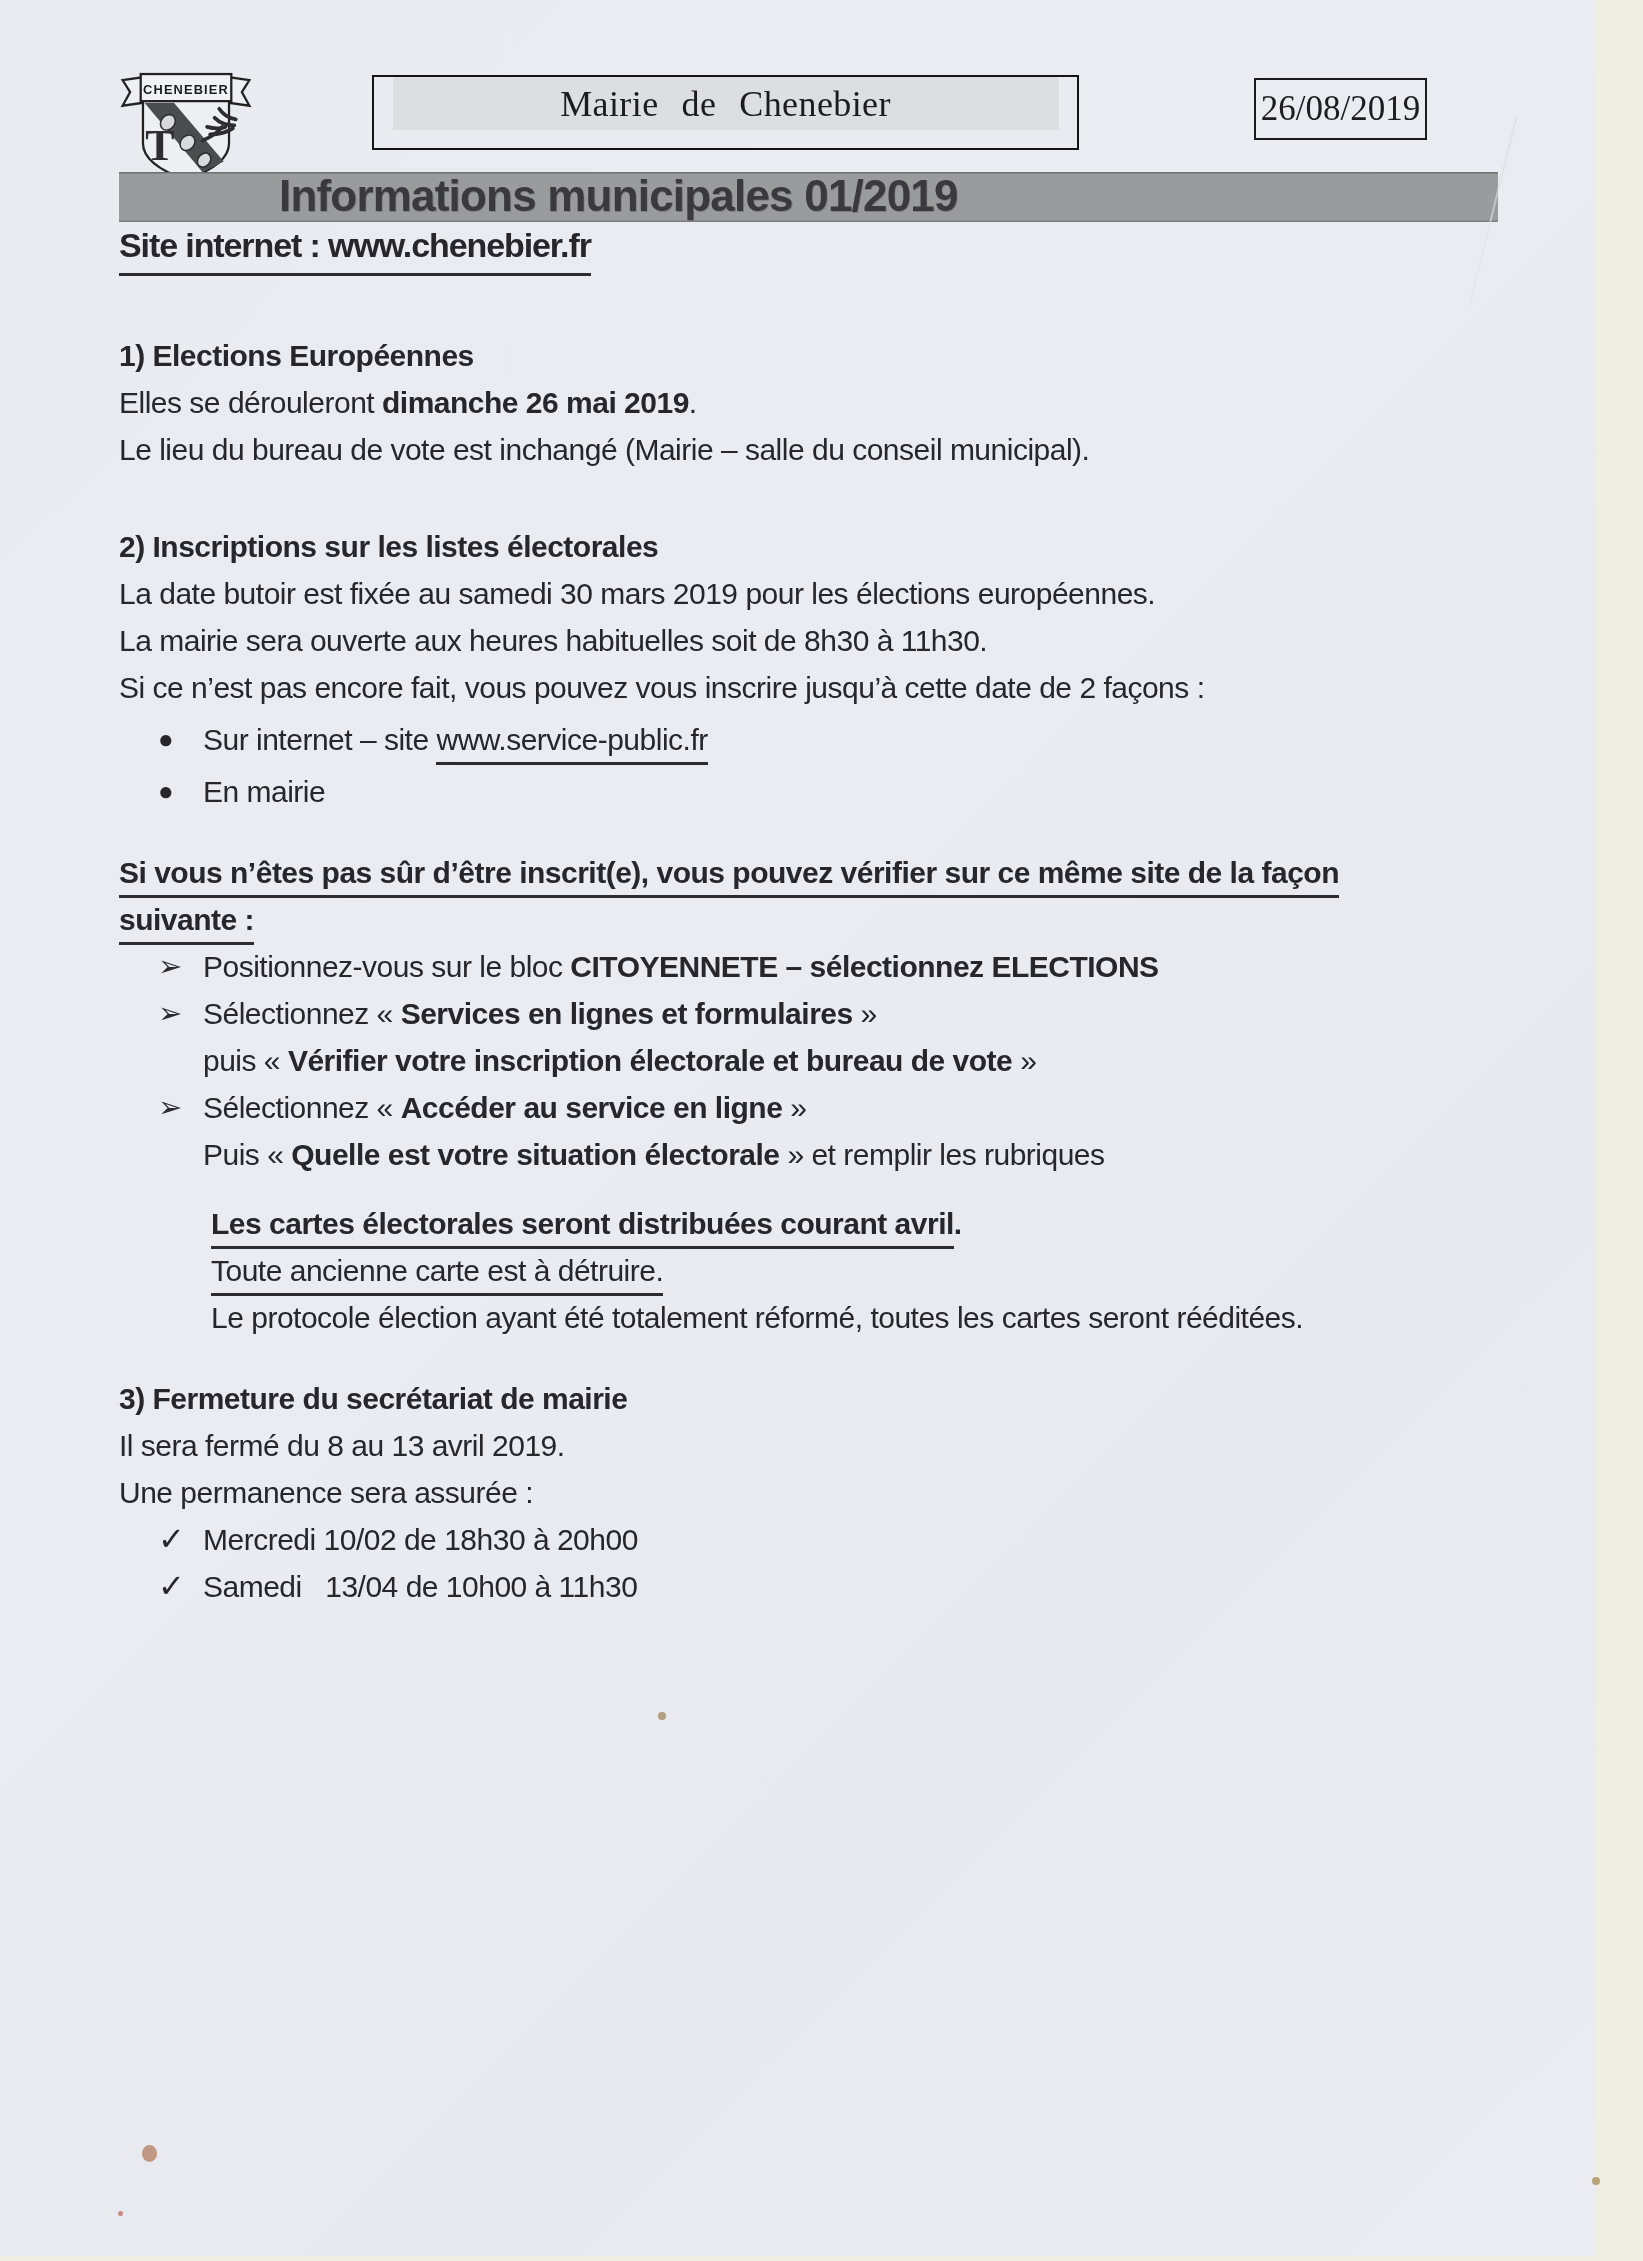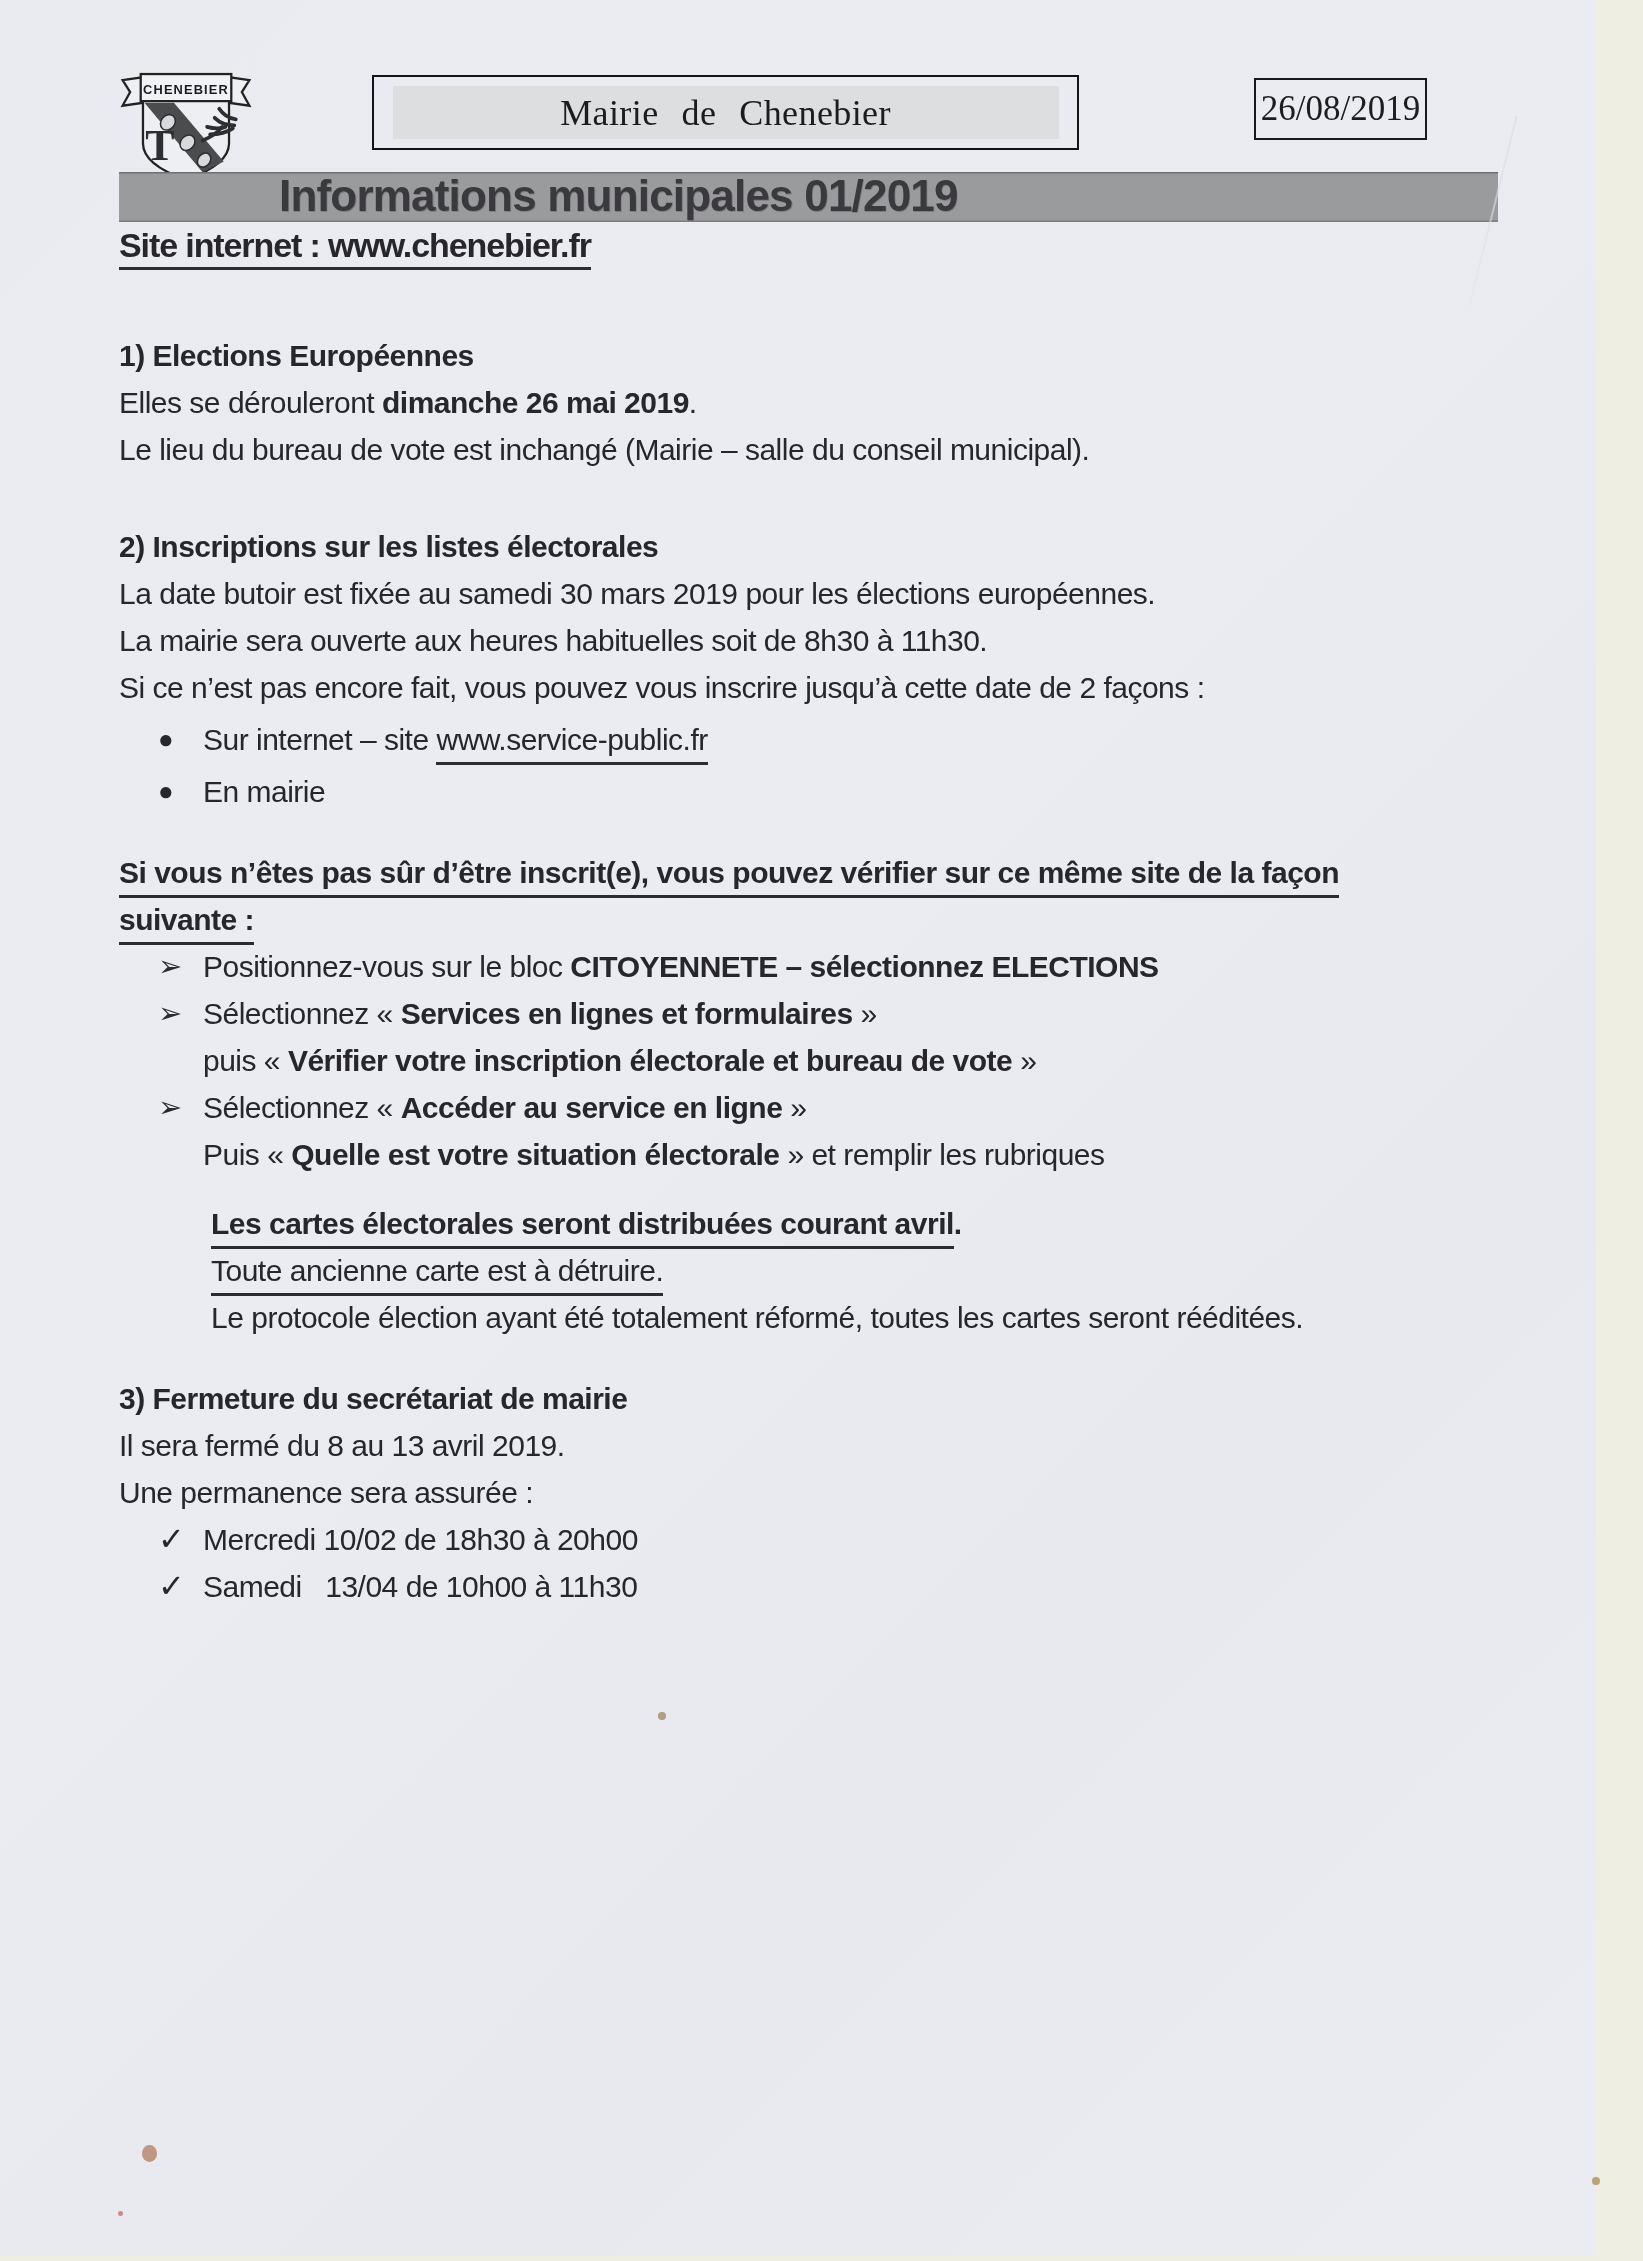--- a/index.html
+++ b/index.html
@@ -13,21 +13,21 @@
   .paper{
     position:absolute;left:0;top:0;width:1596px;height:2256px;
     background:linear-gradient(135deg,#e9ebf1 0%,#eaecf2 40%,#e7e9ef 70%,#eaecf1 100%);
     color:#222227;
   }
   
   .logo{position:absolute;left:118px;top:68px;width:136px;height:117px;}
   .title-box{
     position:absolute;left:372px;top:75px;width:707px;height:75px;
     border:2.3px solid #141416;background:#e9ebf1;box-sizing:border-box;
-    display:flex;align-items:center;justify-content:center;
+    display:flex;align-items:flex-start;justify-content:center;
   }
   .title-inner{
     background:#dcdee0;width:666px;height:53px;
     display:flex;align-items:center;justify-content:center;
     font-family:"Liberation Serif", serif;font-size:36px;color:#1c1c1f;
     word-spacing:13.6px;letter-spacing:0.4px;
   }
   .date-box{
     position:absolute;left:1254px;top:78px;width:173px;height:62px;
     border:2.3px solid #1a1a1c;box-sizing:border-box;
@@ -38,21 +38,21 @@
     position:absolute;left:119px;top:172px;width:1379px;height:50px;
     background:#9a9b9d;
     box-shadow:inset 0 1.5px 0 #6f7072, inset 0 -1.5px 0 #7c7d7f;
     font-weight:bold;font-size:44px;letter-spacing:-0.8px;color:#3a3a3e;
     line-height:48px;padding-left:160px;box-sizing:border-box;
     text-shadow:0.8px 0.8px 0 rgba(40,40,45,.25);
   }
   .site-line{
     position:absolute;left:119px;top:226px;
     font-weight:bold;font-size:34px;letter-spacing:-1.1px;color:#26262b;
-    border-bottom:3.8px solid #2b2b30;padding-bottom:2px;
+    border-bottom:3.8px solid #2b2b30;padding-bottom:8px;
     display:inline-block;
   }
   
   .doc{
     position:absolute;left:119px;top:332px;width:1420px;
     font-size:30px;line-height:47px;letter-spacing:-0.5px;color:#26262b;
   }
   .line{white-space:nowrap;}
   .b{font-weight:bold;}
   .u{border-bottom:3px solid #2b2b30;padding-bottom:6px;text-align:right;}

